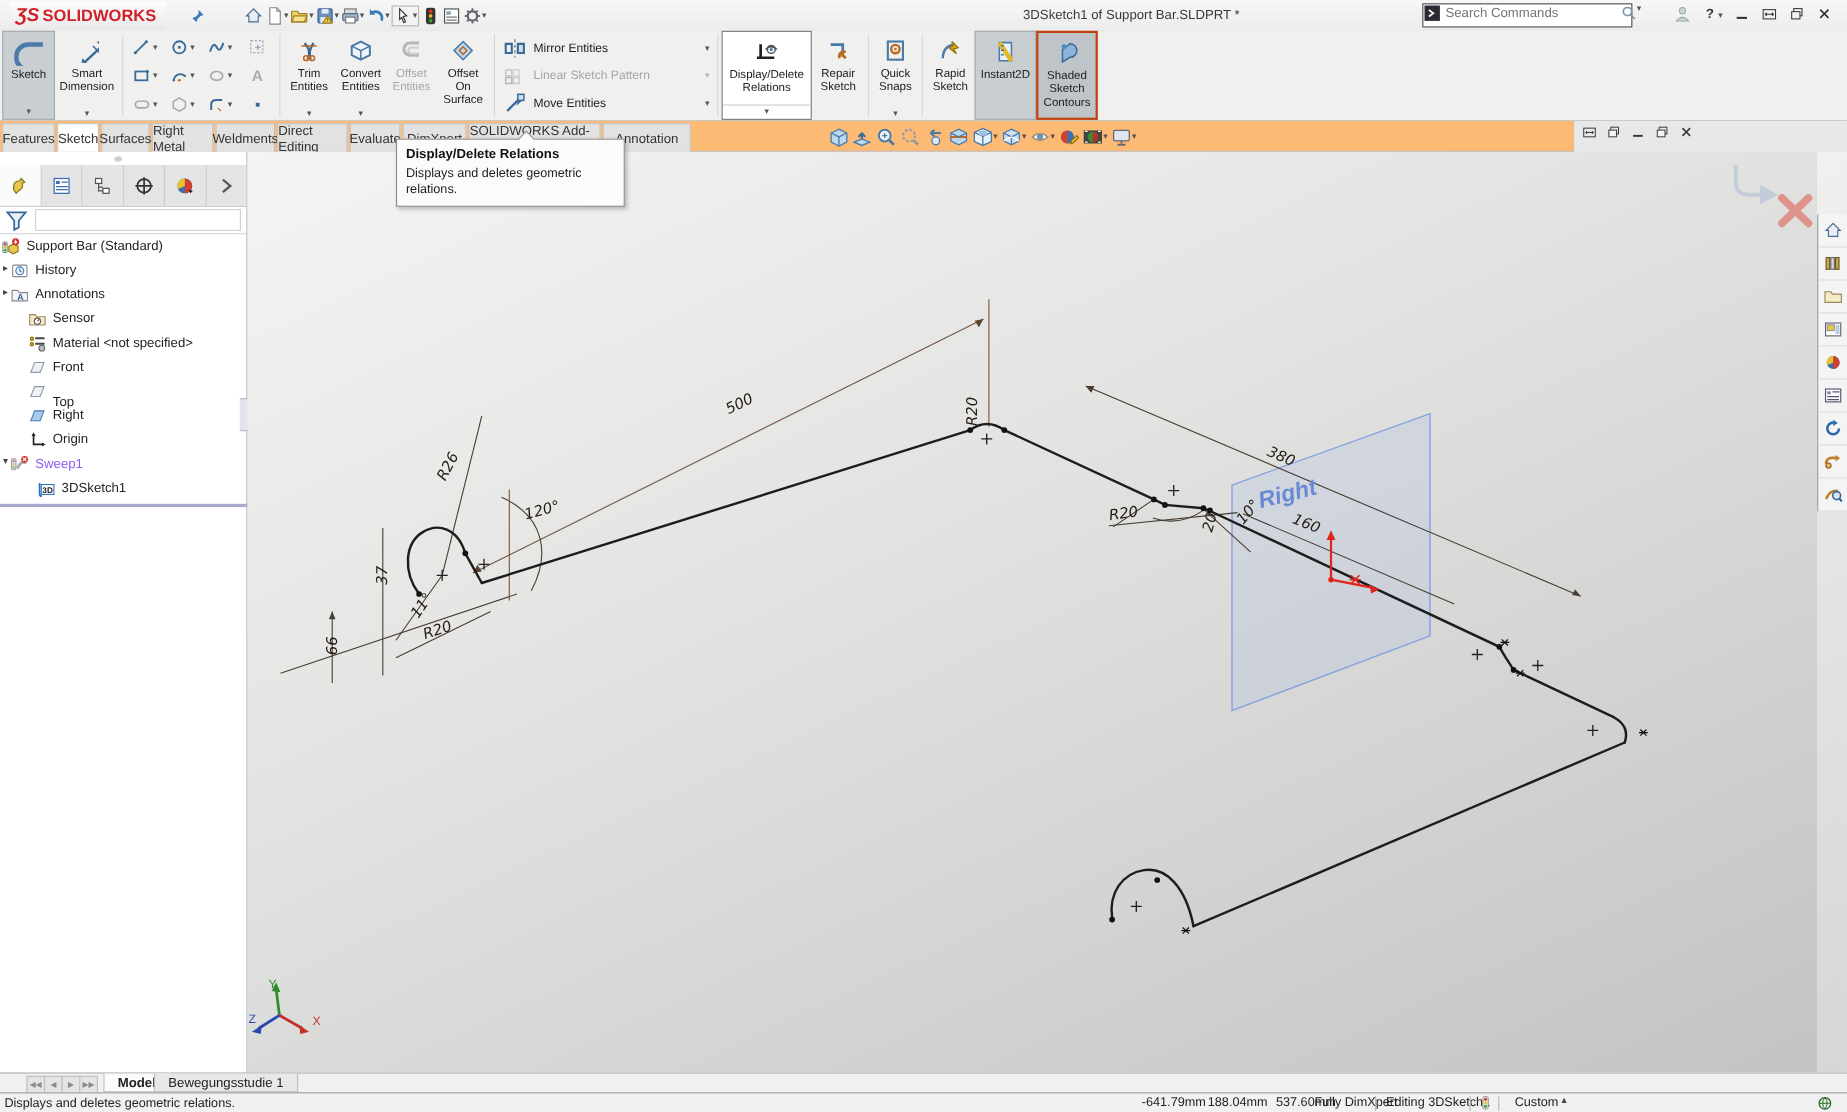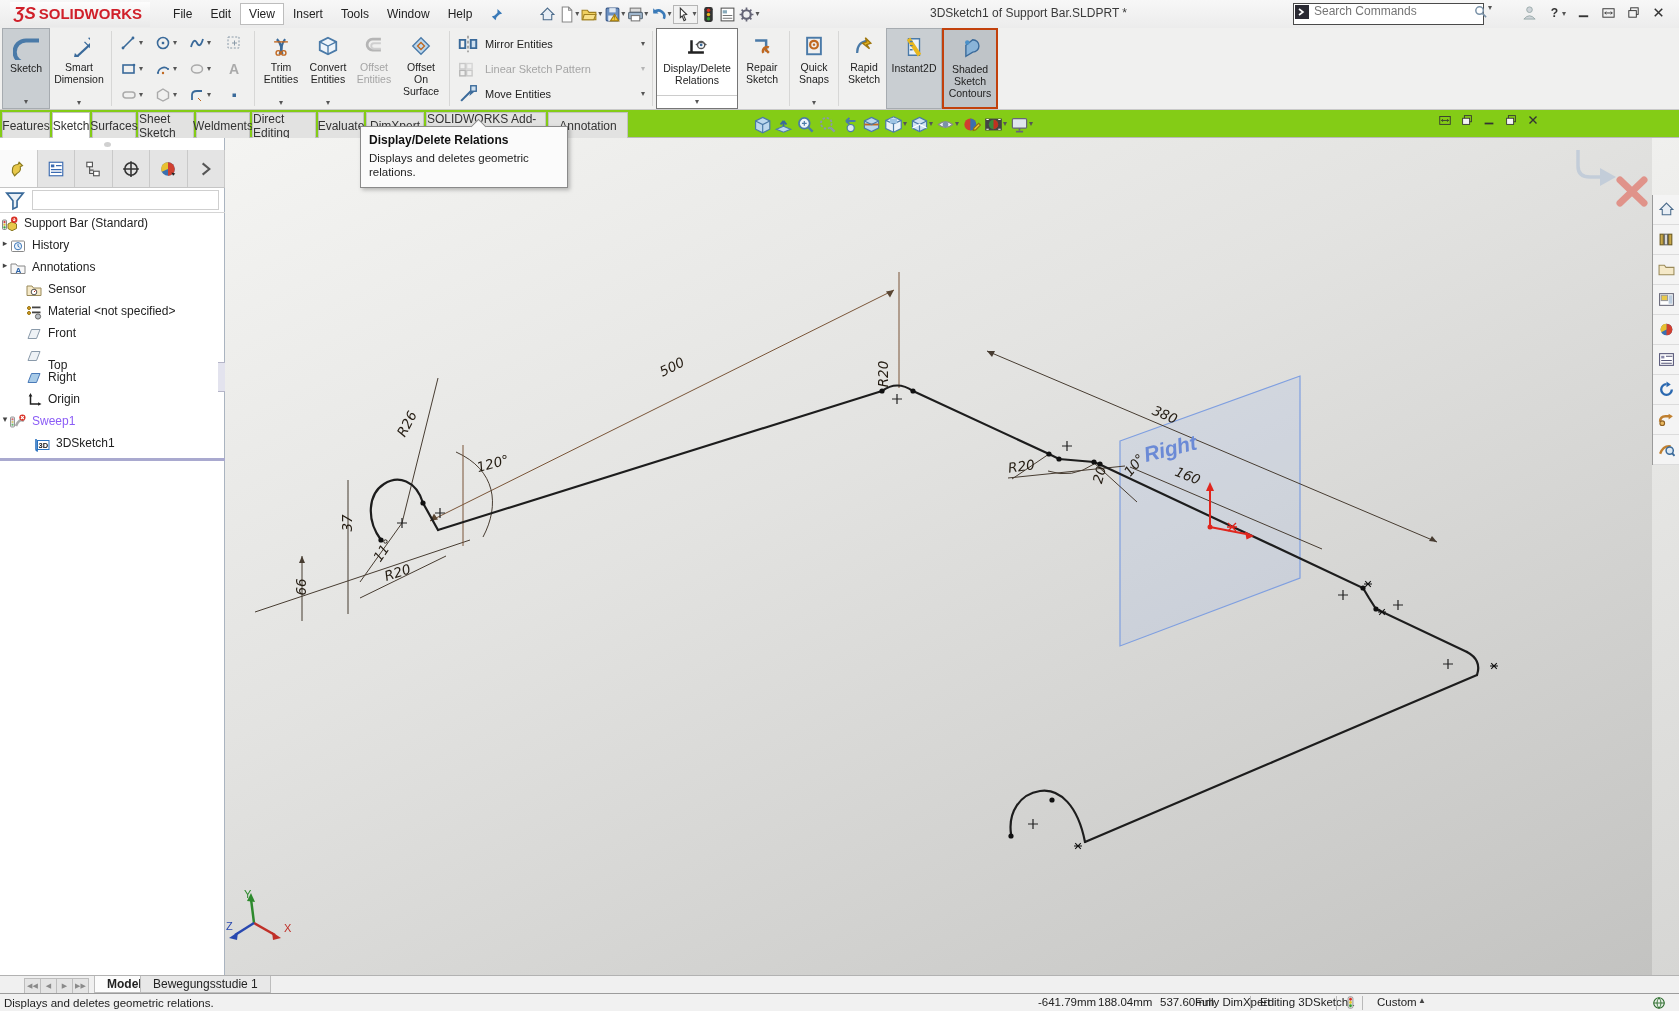--- a/index.html
+++ b/index.html
@@ -36,21 +36,21 @@
   .rbtn.darker{background:#bfc4c8;border:2px solid #c2410c}
   .rbtn.hoverbox{background:#fff;border:1px solid #767676}
   .rbtn.disabled{color:#a5a5a5}
   .grid3{display:grid;grid-template-rows:repeat(3,26px);grid-auto-flow:row;grid-template-columns:repeat(4,32px);align-content:center}
   .gcell{display:flex;align-items:center;justify-content:center;gap:2px}
   .listcol{display:flex;flex-direction:column;justify-content:center;width:196px}
   .prow{display:flex;align-items:center;height:25px;font-size:11px;gap:6px;padding:0 4px}
   .prow .lbl{flex:1;text-align:left}
   .prow.disabled{color:#a5a5a5}
   
-  #tabstrip{position:absolute;left:0;top:110px;width:1679px;height:28px;background:#84cc16;
+  #tabstrip{position:absolute;left:0;top:110px;width:1431px;height:28px;background:#fdba74;
     border-bottom:1px solid #b9b9b9;box-sizing:border-box}
   .ctab{position:absolute;top:2px;height:26px;display:flex;align-items:center;justify-content:center;
     font-size:12px;color:#333;background:#e2e2e1;border:1px solid #c2c2c2;border-bottom:none;box-sizing:border-box}
   .ctab.active{background:#fff;font-weight:normal}
   #headsup{position:absolute;left:752px;top:1px;height:26px;display:flex;align-items:center;gap:3px}
   #doc-controls{position:absolute;left:1438px;top:3px;display:flex;gap:8px;align-items:center}
   
   #tooltip{position:absolute;left:360px;top:126px;width:190px;background:#fbfbfb;border:1px solid #8a8a8a;
     box-shadow:2px 2px 4px rgba(0,0,0,.25);z-index:60;padding:6px 8px 7px;box-sizing:content-box}
   #tooltip .tt-title{font-weight:bold;font-size:12px;color:#111;margin-bottom:4px}
@@ -93,29 +93,20 @@
   .sb-abs{position:absolute;top:2px}
 </style>
 </head>
 <body>
 
 <div id="menu-bar">
   <div id="logo">
     <span class="ds">ƷS</span>
     <span style="font-size:15px;color:#d0202a"><b>SOLIDWORKS</b></span>
   </div>
-  <div id="menu-items" style="display: flex;">
-      <div class="menu-item">File</div>
-      <div class="menu-item">Edit</div>
-      <div class="menu-item active">View</div>
-      <div class="menu-item">Insert</div>
-      <div class="menu-item">Tools</div>
-      <div class="menu-item">Window</div>
-      <div class="menu-item">Help</div>
-    </div>
   <span class="ico" id="pin-holder" style="margin:0 8px">
       <span class="ico">
         <svg width="15" height="15" viewBox="0 0 16 16">
           <path d="M9 2 l5 5 -3 1 -3 3 -1 3 -4-4 3-1 3-3 z" fill="#3a7ab8"></path>
         </svg>
       </span>
     </span>
   <div id="qa-icons" style="display:flex;align-items:center;margin-left:26px">
       <span class="qa-item">
         <span class="ico">
@@ -567,21 +558,21 @@
       </span>
     <span class="lbl">Shaded Sketch Contours</span>
   </div>
 </div>
 
 <div id="tabstrip">
   <div id="ctabs">
       <div class="ctab" style="left: 2px; width: 48px;">Features</div>
       <div class="ctab active" style="left: 52px; width: 38px;">Sketch</div>
       <div class="ctab" style="left: 92px; width: 44px;">Surfaces</div>
-      <div class="ctab" style="left: 138px; width: 56px;">Sheet Sketch</div>
+      <div class="ctab" style="left: 138px; width: 56px;">Right Metal</div>
       <div class="ctab" style="left: 196px; width: 54px;">Weldments</div>
       <div class="ctab" style="left: 252px; width: 64px;">Direct Editing</div>
       <div class="ctab" style="left: 318px; width: 46px;">Evaluate</div>
       <div class="ctab" style="left: 366px; width: 58px;">DimXpert</div>
       <div class="ctab" style="left: 426px; width: 120px;">SOLIDWORKS Add-Ins</div>
       <div class="ctab" style="left: 548px; width: 80px;">Annotation</div>
     </div>
   <div id="headsup">
       <span style="display: inline-flex; align-items: center;">
         <span class="ico">

